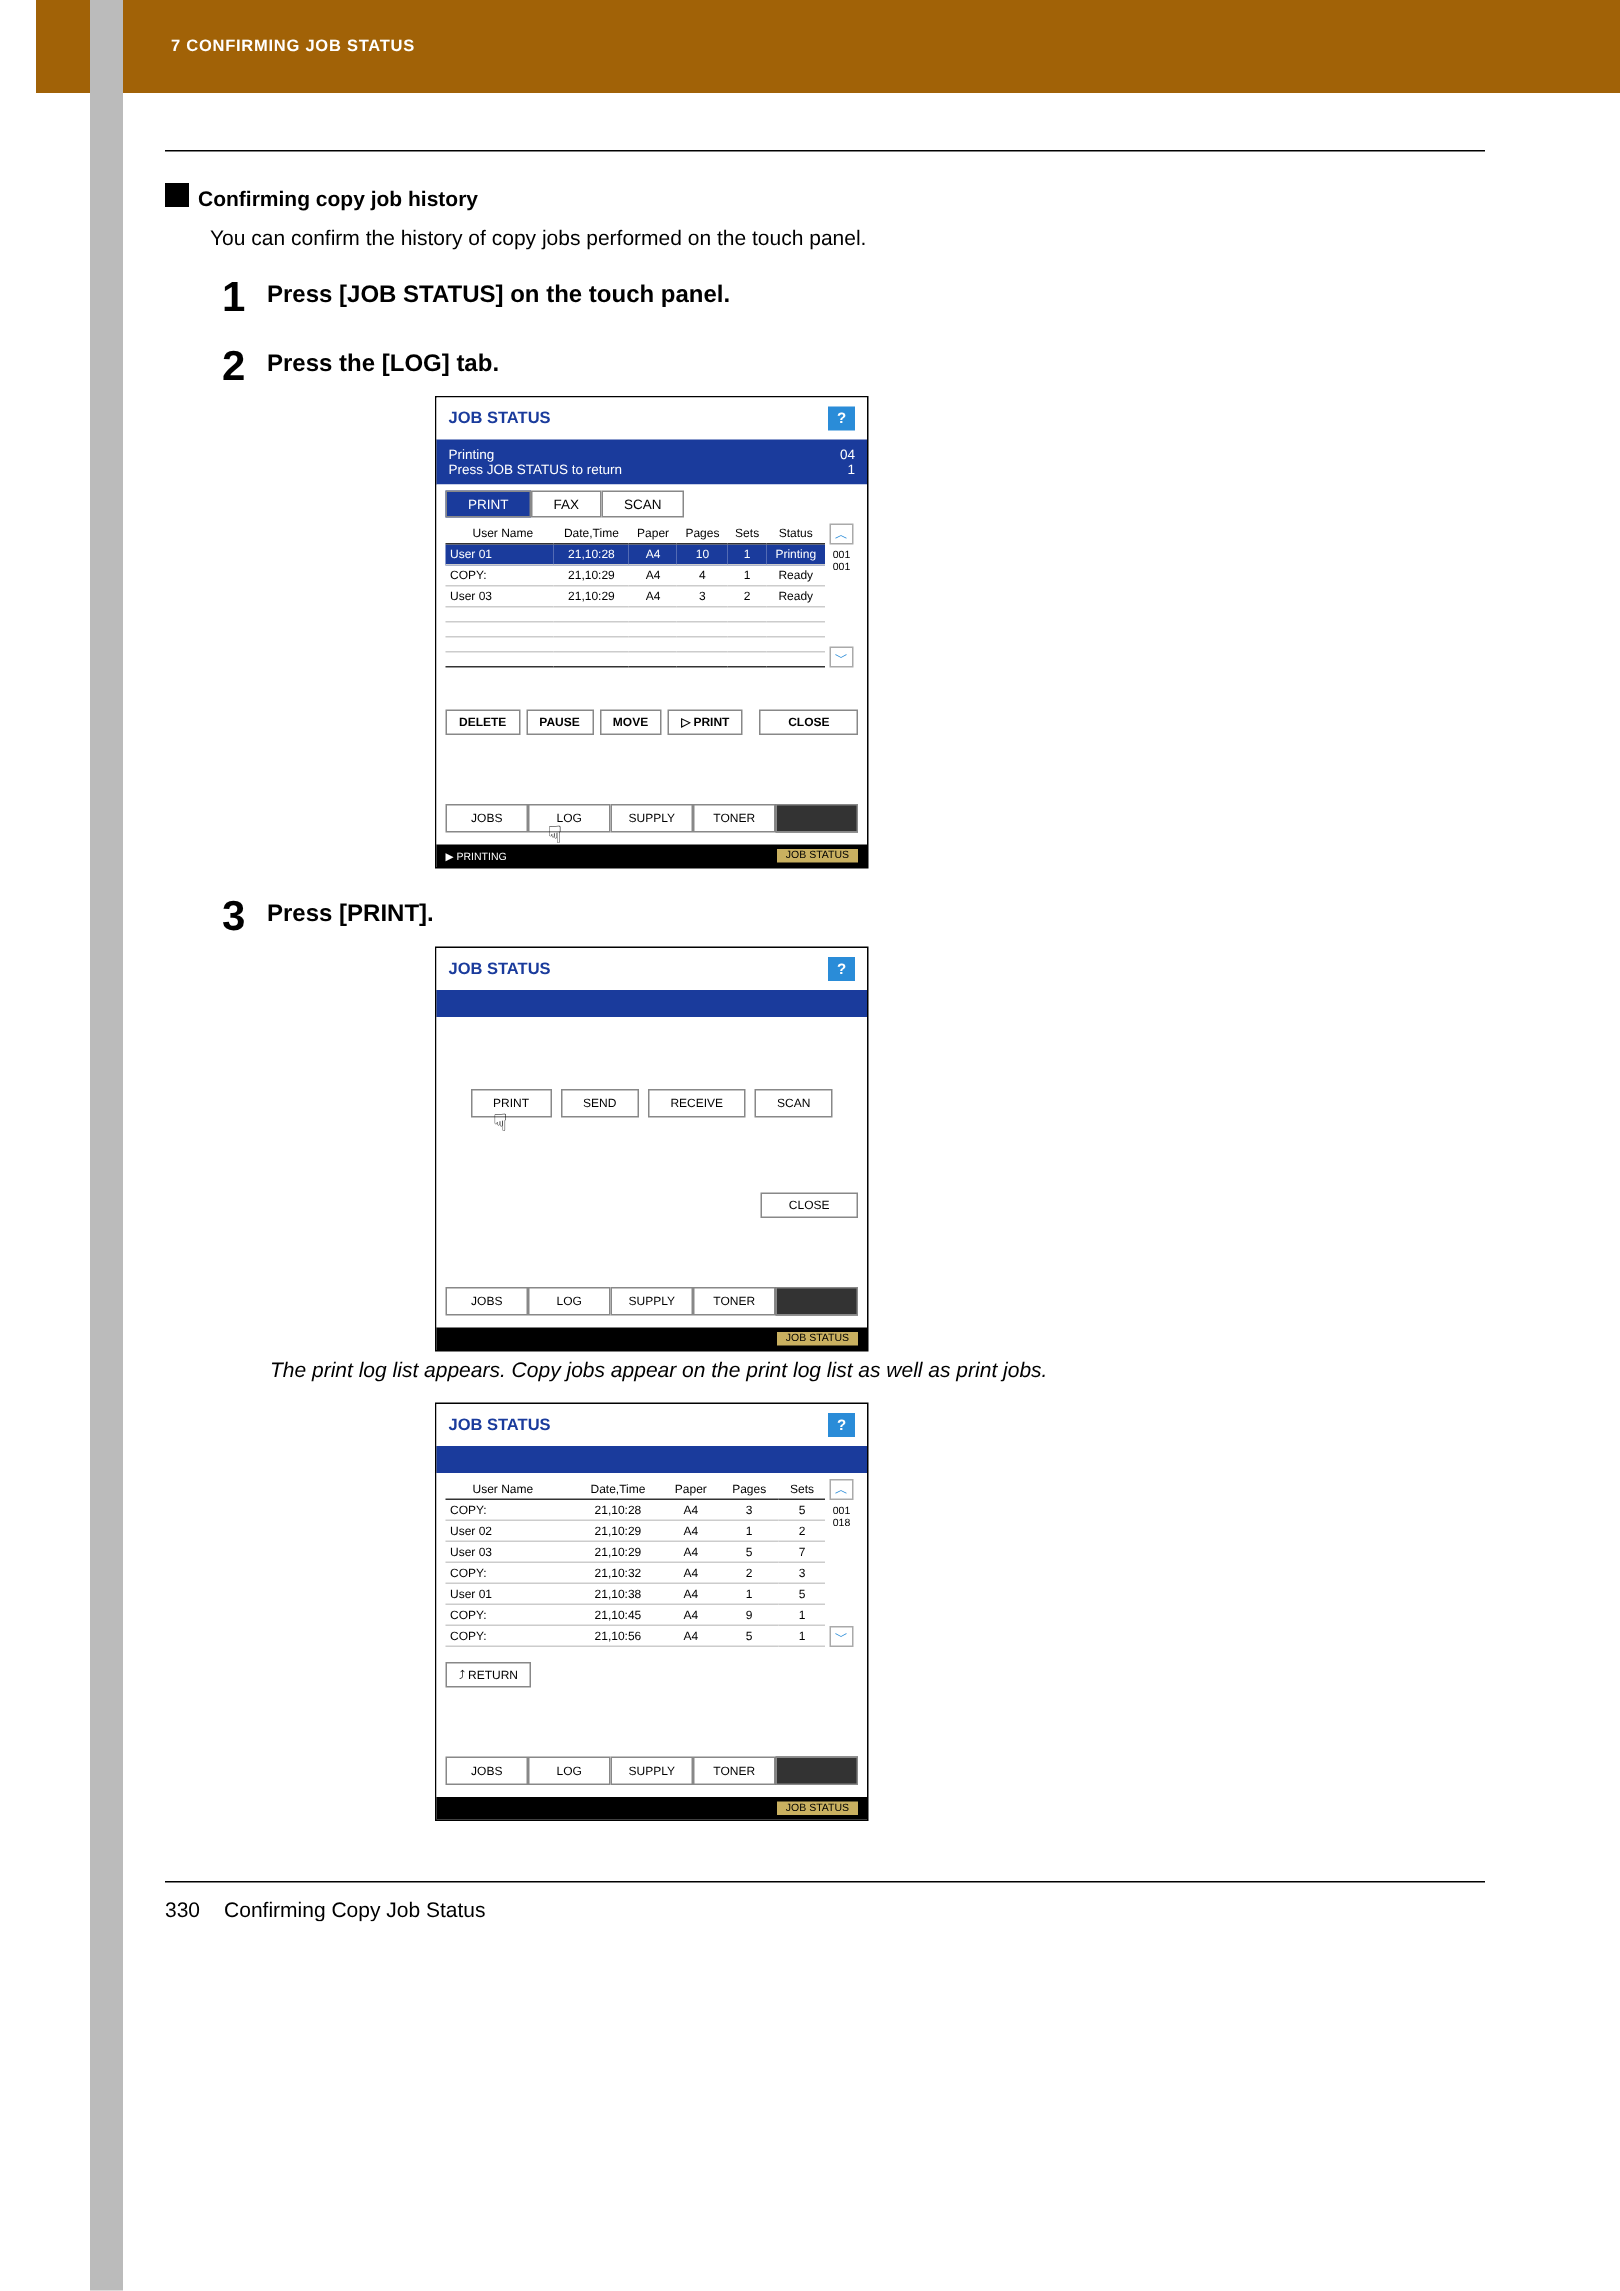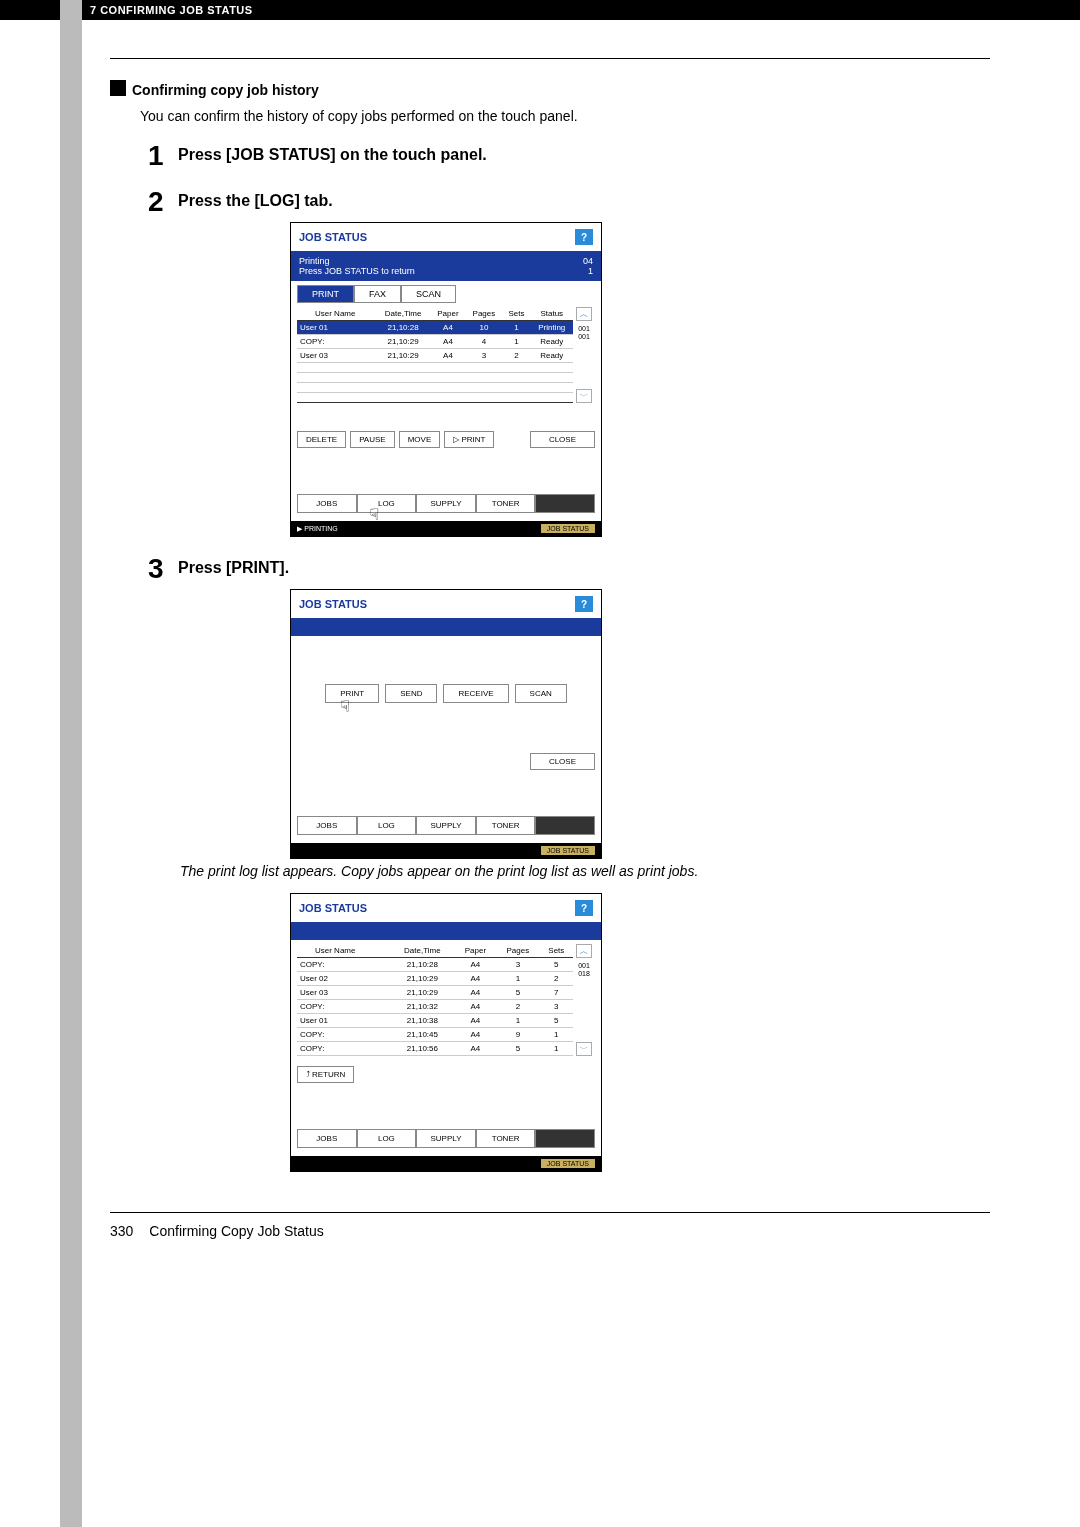--- a/index.html
+++ b/index.html
@@ -1,44 +1,44 @@
 <!DOCTYPE html>
 <html><head>
 <meta charset="utf-8">
 <style>
   * { box-sizing: border-box; margin: 0; padding: 0; }
   body { font-family: Arial, sans-serif; font-size: 14px; background: #fff; width: 1080px; }
-  .header-bar { background: #000000; color: #fff; font-weight: bold; font-size: 11px; padding: 4px 90px; letter-spacing: 0.5px; }
+  .header-bar { background: #a16207; color: #fff; font-weight: bold; font-size: 11px; padding: 25px 90px; letter-spacing: 0.5px; margin-left: 24px; }
   .sidebar-strip { position: absolute; left: 60px; top: 0; width: 22px; height: 1527px; background: #bbb; }
   .content { padding: 20px 90px 40px 110px; position: relative; }
   .rule { border: none; border-top: 1px solid #000; margin: 18px 0; }
   .h2 { font-size: 14px; font-weight: bold; margin-top: 21px; }
   .h2 .sq { display:inline-block; width:16px; height:16px; background:#000; margin-right:6px; vertical-align: -1px; }
   .intro { margin: 10px 0 10px 30px; font-size: 14px; }
   .step { display: flex; margin: 18px 0 6px 38px; }
   .step-num { font-size: 28px; font-weight: bold; width: 30px; line-height: 1; }
   .step-text { font-size: 16px; font-weight: bold; padding-top: 4px; }
   .caption { margin: 4px 0 14px 70px; font-size: 14px; font-style: italic; }
-  .screenshot { margin-left: 180px; width: 312px; border: 1px solid #000; font-size: 9px; font-family: Verdana, sans-serif; }
+  .screenshot { margin-left: 180px; width: 289px; border: 1px solid #000; font-size: 9px; font-family: Verdana, sans-serif; }
   .ss-titlebar { background: #fff; color: #1a3b9c; font-weight: bold; padding: 6px 8px; font-size: 11px; display:flex; justify-content:space-between; align-items:center; }
   .help-btn { background:#2a8cd8; color:#fff; width:18px; height:16px; display:inline-flex; align-items:center; justify-content:center; font-size:10px; }
   .ss-bluebar { background: #1a3b9c; color: #fff; padding: 5px 8px; font-size: 9px; display:flex; justify-content:space-between; }
   .ss-body { background: #fff; padding: 4px 6px 8px; }
   .tabrow { display:flex; gap:0; margin-bottom:4px; }
   .tab { border:1px solid #888; padding:3px 14px; font-size:9px; background:#fff; }
   .tab.active { background:#1a3b9c; color:#fff; }
   .ss-table { width: 100%; border-collapse: collapse; font-size:8px; }
   .ss-table th { font-weight: normal; text-align:center; padding:2px 3px; border-bottom:1px solid #333; }
   .ss-table th:first-child { text-align:left; padding-left:18px; }
   .ss-table td { padding:2px 3px; border-bottom:1px solid #ccc; text-align:center; }
   .ss-table td:first-child { text-align:left; }
   .ss-table tr.sel td { background:#1a3b9c; color:#fff; }
   .scroll-btn { border:1px solid #aaa; width:16px; height:14px; display:inline-flex; align-items:center; justify-content:center; color:#2a8cd8; font-size:9px; }
   .page-ind { font-size:7px; text-align:center; padding:4px 0; line-height:1.2; }
-  .action-row { display:flex; gap:4px; margin-top:28px; }
+  .action-row { display:flex; gap:4px; margin-top:28px;font-weight:bold; }
   .act-btn { border:1px solid #888; padding:3px 8px; font-size:8px; background:#fff; display:inline-flex; align-items:center; gap:2px; }
   .act-btn.wide { padding:3px 18px; }
   .bottom-tabs { display:flex; margin-top:6px; }
   .btab { flex:1; border:1px solid #888; padding:4px 0; text-align:center; font-size:8px; background:#fff;margin-top:40px; }
   .btab.dark { background:#333; color:#fff; }
   .ss-footer { background:#000; color:#fff; padding:3px 6px; font-size:7px; display:flex; justify-content:space-between; align-items:center; }
   .job-status-pill { background:#c9b060; color:#000; padding:1px 6px; font-size:7px; }
   .center-btns { display:flex; gap:6px; justify-content:center; padding:44px 0 40px; }
   .cbtn { border:1px solid #888; padding:4px 14px; font-size:8px; position:relative; }
   .footer { border-top:1px solid #000; margin:0 90px 0 110px; padding-top:10px; font-size:14px; display:flex; gap:16px; }

